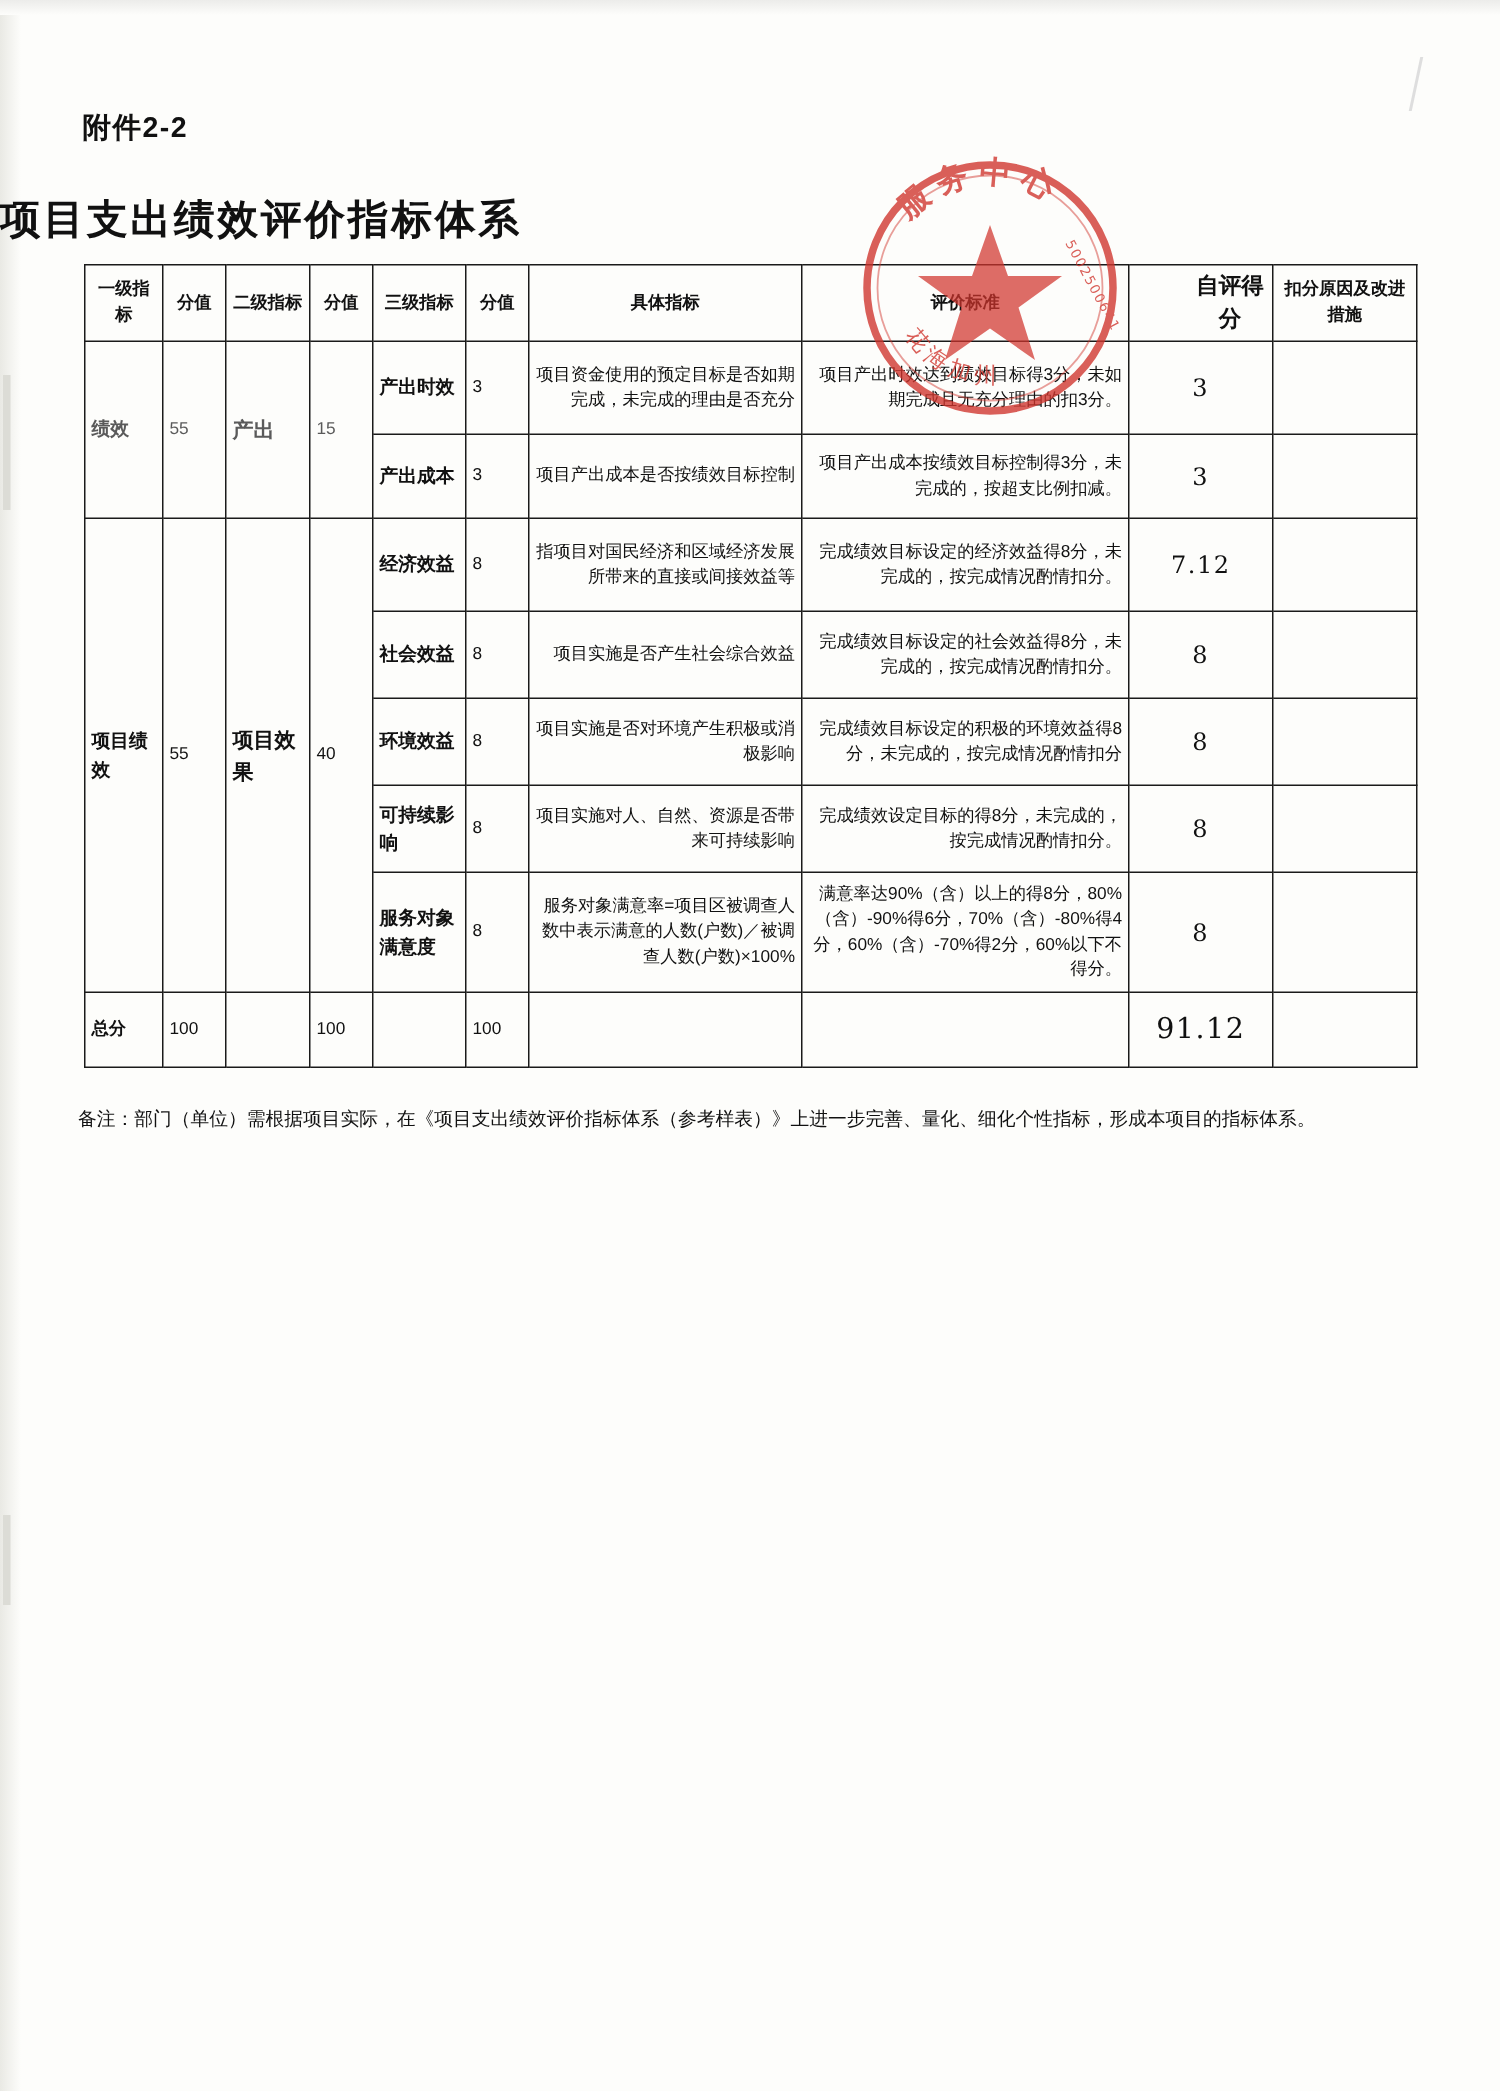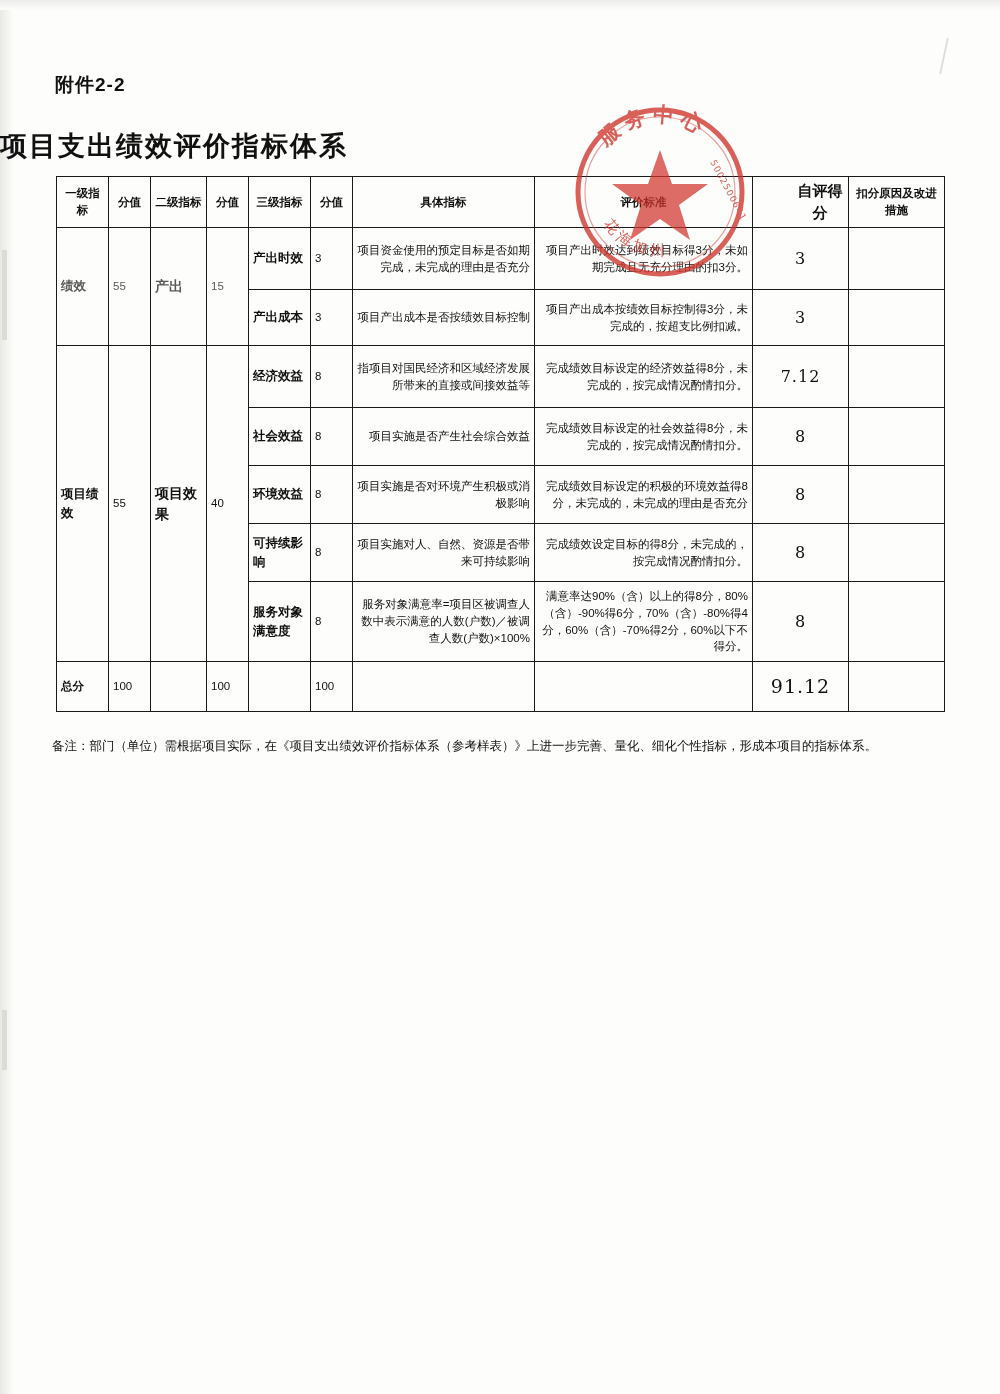--- a/index.html
+++ b/index.html
@@ -241,21 +241,21 @@
         <td class="txt">项目实施是否产生社会综合效益</td>
         <td class="txt">完成绩效目标设定的社会效益得8分，未完成的，按完成情况酌情扣分。</td>
         <td class="score">8</td>
         <td class="ctr"></td>
       </tr>
 
       <tr style="height:58px;margin-left:10px;">
         <td class="ctr lvl3">环境效益</td>
         <td class="ctr">8</td>
         <td class="txt">项目实施是否对环境产生积极或消极影响</td>
-        <td class="txt">完成绩效目标设定的积极的环境效益得8分，未完成的，未完成的理由是否充分</td>
+        <td class="txt">完成绩效目标设定的积极的环境效益得8分，未完成的，按完成情况酌情扣分</td>
         <td class="score">8</td>
         <td class="ctr"></td>
       </tr>
 
       <tr style="height:58px;">
         <td class="ctr lvl3">可持续影响</td>
         <td class="ctr">8</td>
         <td class="txt">项目实施对人、自然、资源是否带来可持续影响</td>
         <td class="txt">完成绩效设定目标的得8分，未完成的，按完成情况酌情扣分。</td>
         <td class="score">8</td>

